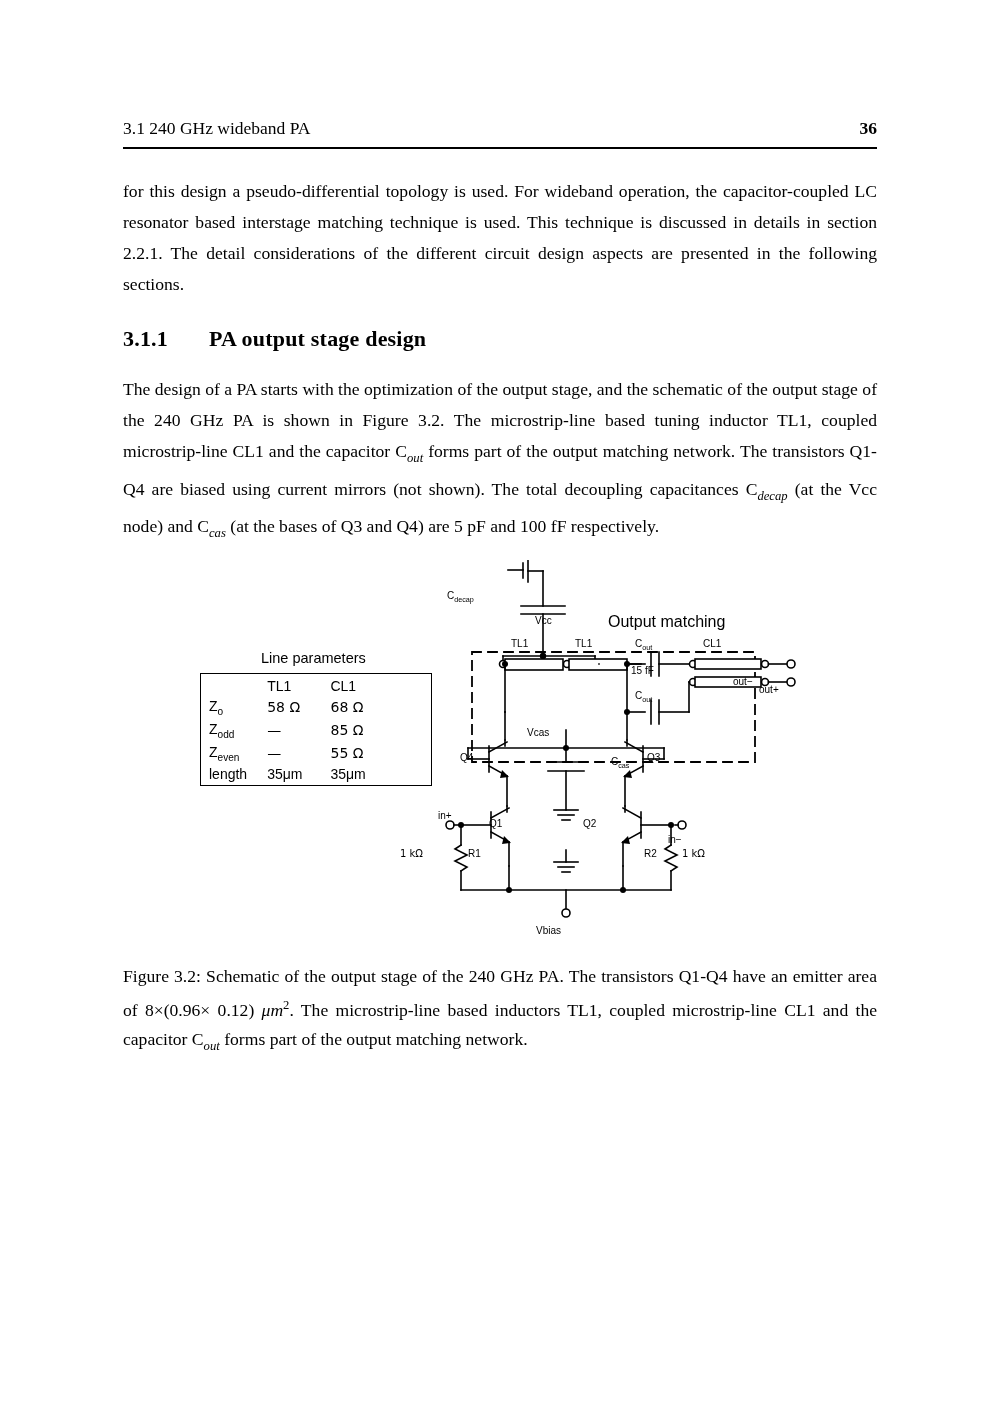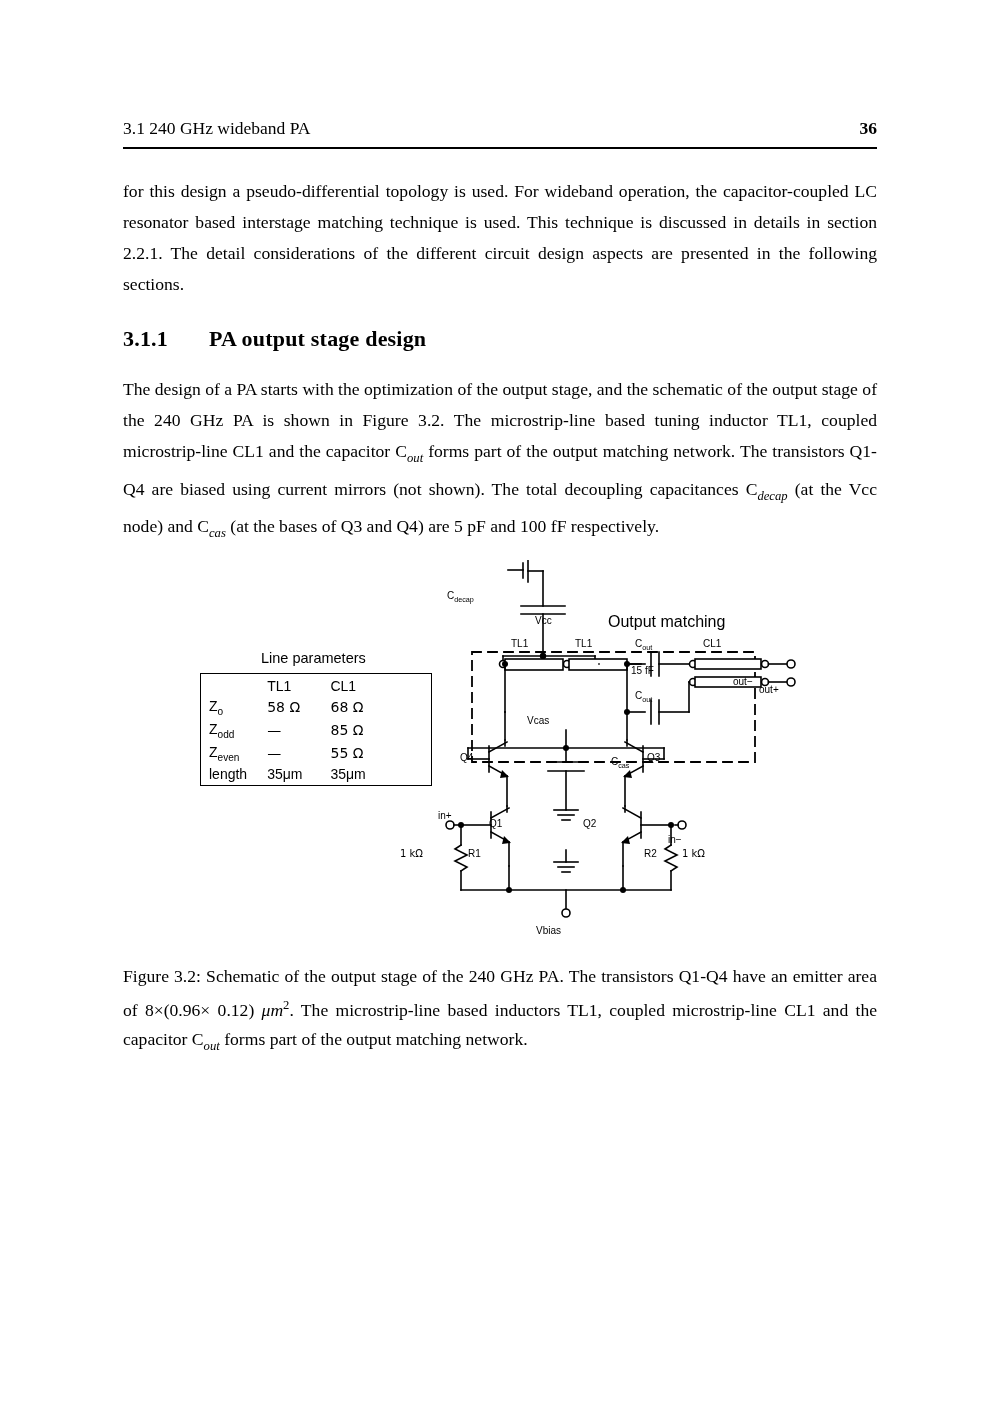--- a/index.html
+++ b/index.html
@@ -308,21 +308,21 @@
     <div class="lbl" style="left:452px; top:78px;">TL1</div>
 
     <div class="lbl" style="left:512px; top:78px;"><span>C</span><sub>out</sub></div>
     <div class="lbl" style="left:512px; top:130px;"><span>C</span><sub>out</sub></div>
     <div class="lbl" style="left:508px; top:105px;">15 fF</div>
 
     <div class="lbl" style="left:580px; top:78px;">CL1</div>
     <div class="lbl" style="left:636px; top:76px;margin-top:48px;">out+</div>
     <div class="lbl" style="left:610px; top:116px;">out−</div>
 
-    <div class="lbl" style="left:404px; top:155px;">Vcas</div>
+    <div class="lbl" style="left:404px; top:167px;">Vcas</div>
     <div class="lbl" style="left:456px; top:196px;margin-left:32px;"><span>C</span><sub>cas</sub></div>
 
     <div class="lbl" style="left:337px; top:192px;">Q4</div>
     <div class="lbl" style="left:524px; top:192px;">Q3</div>
     <div class="lbl" style="left:366px; top:258px;">Q1</div>
     <div class="lbl" style="left:460px; top:258px;">Q2</div>
 
     <div class="lbl" style="left:292px; top:250px;margin-left:23px;">in+</div>
     <div class="lbl" style="left:545px; top:250px;margin-top:24px;">in−</div>
 

